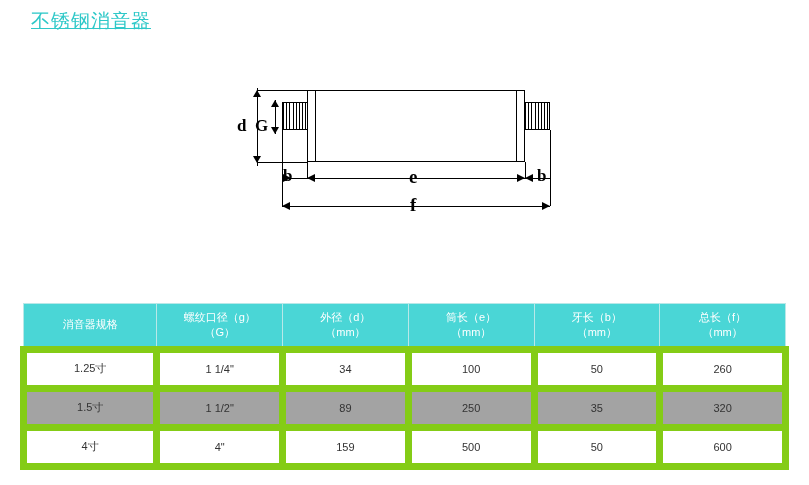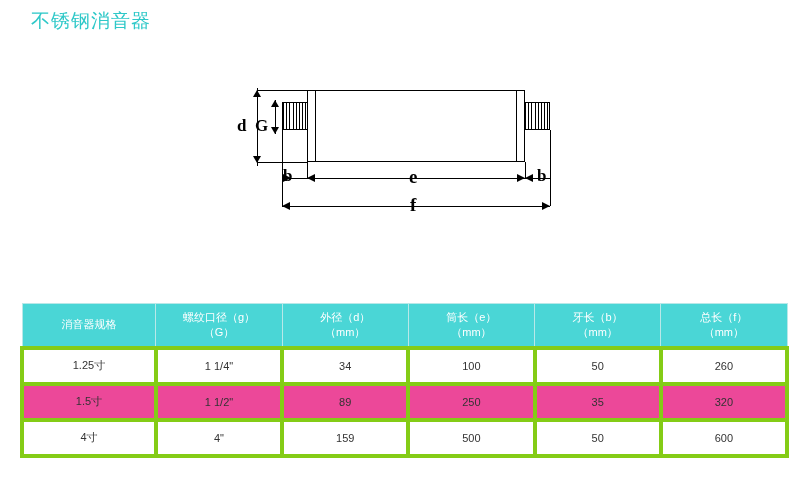--- a/index.html
+++ b/index.html
@@ -15,20 +15,21 @@
     overflow: hidden;
   }
   .page-title {
     position: absolute;
     left: 31px;
     top: 8px;
     font-size: 19px;
     color: #2ec8c8;
     letter-spacing: 1px;
     white-space: nowrap;
+    text-decoration: underline;
   }
 
   
   .diagram {
     position: absolute;
     left: 225px;
     top: 70px;
     width: 360px;
     height: 165px;
   }
@@ -137,29 +138,29 @@
     background: #4ad6d6;
     color: #ffffff;
     font-weight: normal;
     font-size: 11px;
     line-height: 1.35;
     padding: 6px 2px;
     border: 1px solid #b8e8e8;
     text-align: center;
   }
   .spec-table td {
-    border: 4px solid #84cc16;
+    border: 7px solid #84cc16;
     text-align: center;
     padding: 7px 2px;
     height: 18px;
     background: #ffffff;
     color: #333;
   }
   .spec-table tr.alt td {
-    background: #ec4899;
+    background: #a3a3a3;
   }
 </style>
 </head>
 <body>
 
 <div class="page-title">不锈钢消音器</div>
 
 <div class="diagram">
 
   <div class="muffler-body">

